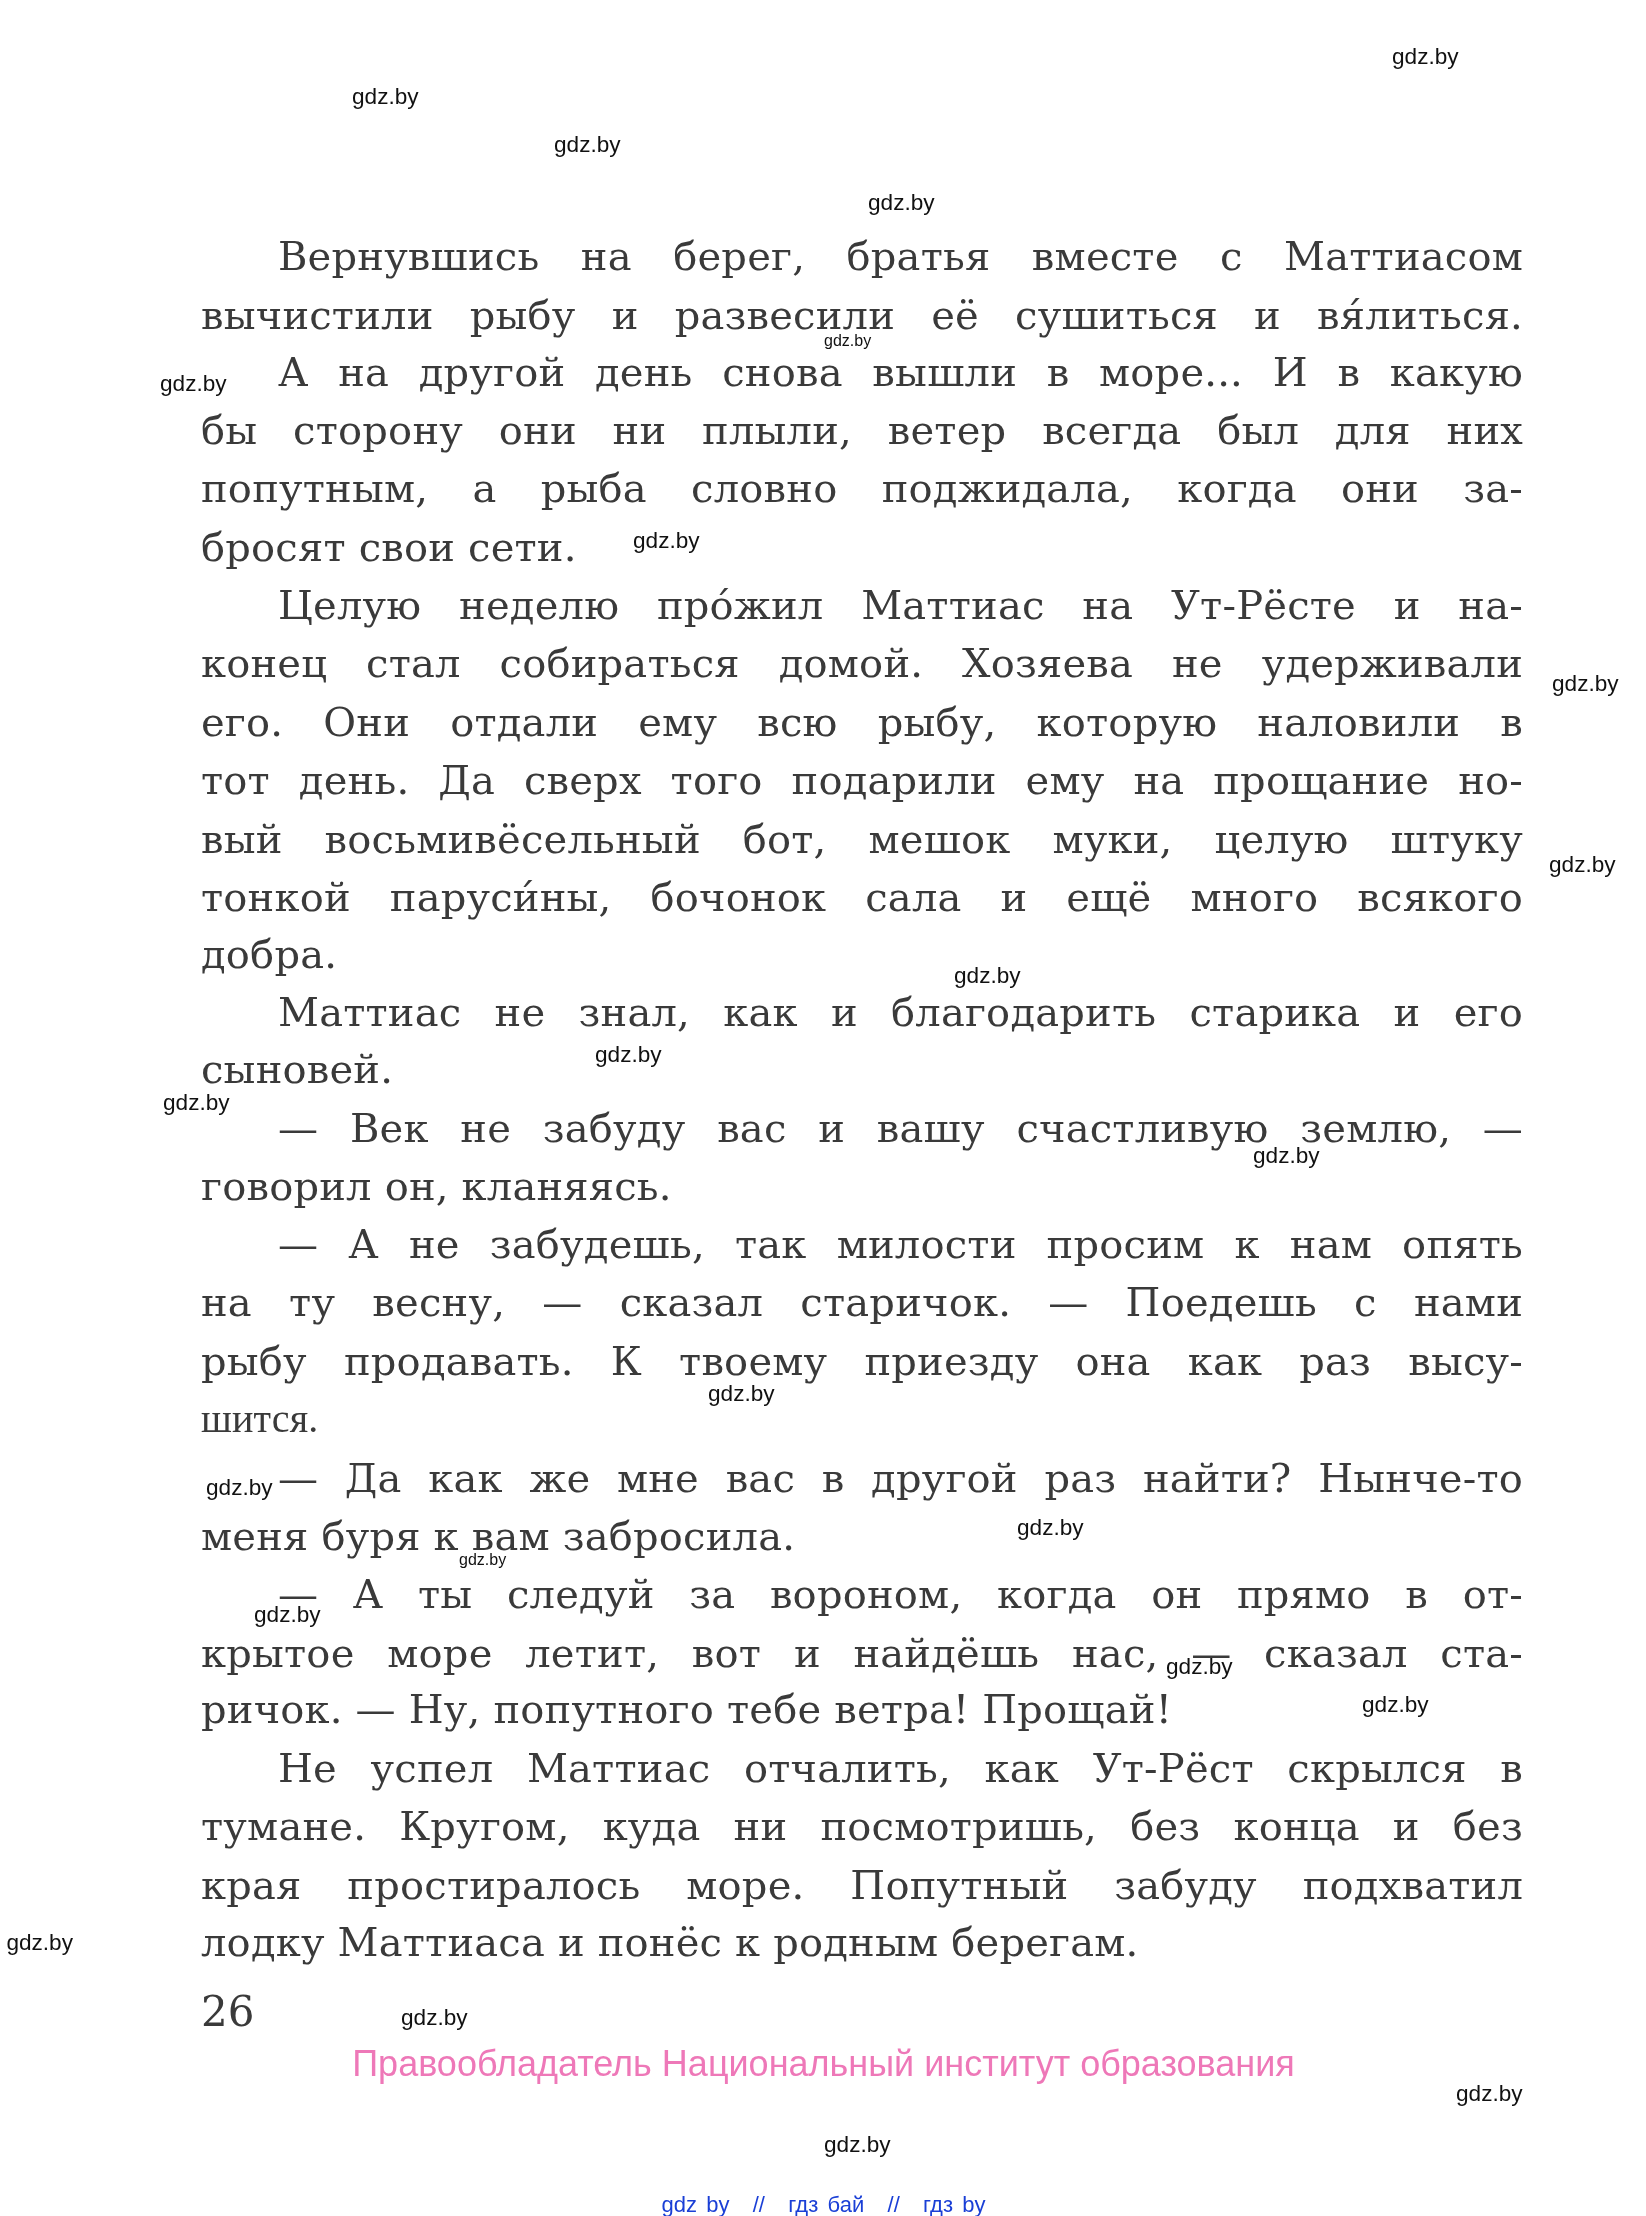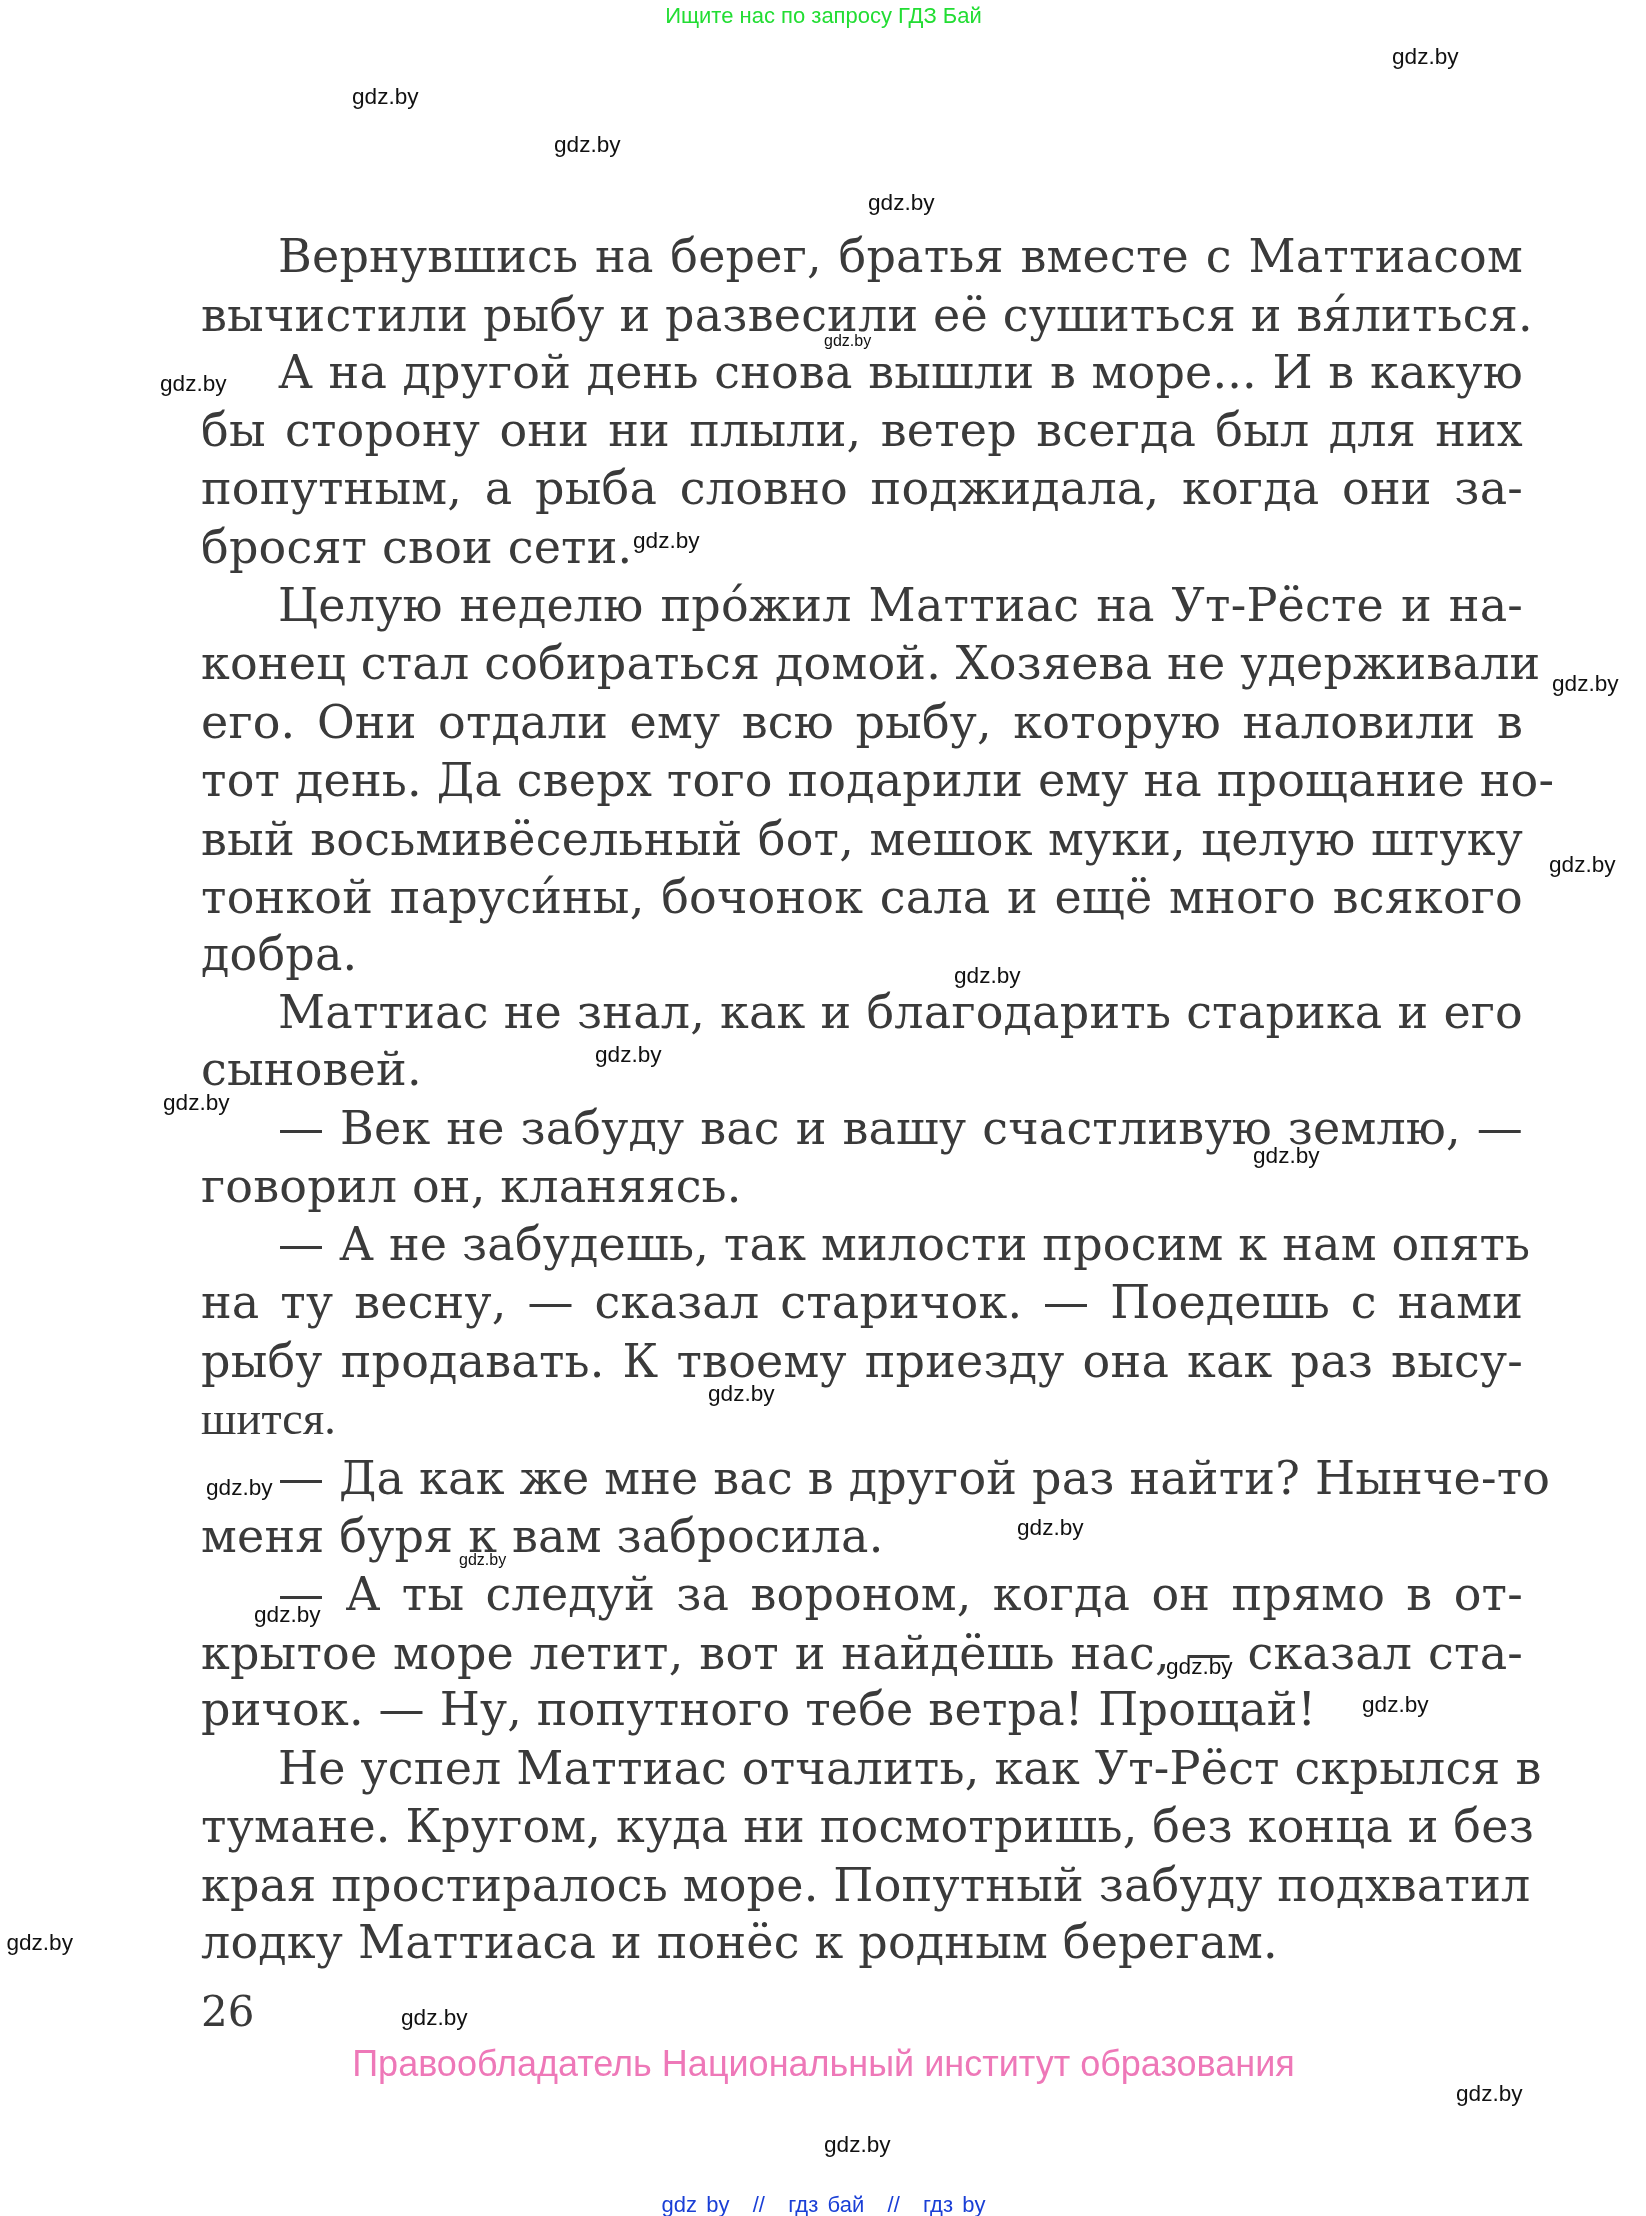--- a/index.html
+++ b/index.html
@@ -5,21 +5,21 @@
   html, body { margin: 0; padding: 0; background: #ffffff; }
   body { width: 1647px; height: 2216px; position: relative; overflow: hidden; }
   .page { position: absolute; left: 0; top: 0; width: 1647px; height: 2216px; }
   .topbanner {
     position: absolute; left: 0; width: 1647px; top: 3.2px; text-align: center;
     font-family: "Liberation Sans", sans-serif; font-size: 22px; color: #22dd33;
   }
   .line {
     position: absolute; left: 201px; width: 1322px;
     font-family: "DejaVu Serif", "Liberation Serif", serif;
-    font-size: 46px; color: #3a3a3a; white-space: pre; line-height: 58px;
+    font-size: 40px; color: #3a3a3a; white-space: pre; line-height: 58px;
     letter-spacing: 0.2px;
   }
   .line.just { text-align: justify; text-align-last: justify; }
   .line.indent { left: 278px; width: 1245px; }
   .wm {
     position: absolute; font-family: "Liberation Sans", sans-serif;
     font-size: 22.6px; color: #111111; white-space: nowrap;
   }
   .wm.small { font-size: 16px; }
   .pagenum {
@@ -34,21 +34,20 @@
     position: absolute; left: 0; width: 1647px; top: 2192px; text-align: center;
     font-family: "Liberation Sans", sans-serif; font-size: 22px; color: #1a3fd6;
     word-spacing: 3.2px;
   }
   .footerlinks span { margin: 0 7px; }
 </style>
 </head>
 <body>
 
 <div class="page">
-  <div class="topbanner">Ищите нас по запросу ГДЗ Бай</div>
 
   <div id="body-text">
       <div class="line indent just" style="top: 227px;">Вернувшись на берег, братья вместе с Маттиасом</div>
       <div class="line just" style="top: 286px;">вычистили рыбу и развесили её сушиться и вя́литься.</div>
       <div class="line indent just" style="top: 343px;">А на другой день снова вышли в море... И в какую</div>
       <div class="line just" style="top: 401px;">бы сторону они ни плыли, ветер всегда был для них</div>
       <div class="line just" style="top: 459px;">попутным, а рыба словно поджидала, когда они за-</div>
       <div class="line" style="top: 518px;">бросят свои сети.</div>
       <div class="line indent just" style="top: 576px;">Целую неделю про́жил Маттиас на Ут-Рёсте и на-</div>
       <div class="line just" style="top: 634px;">конец стал собираться домой. Хозяева не удерживали</div>

